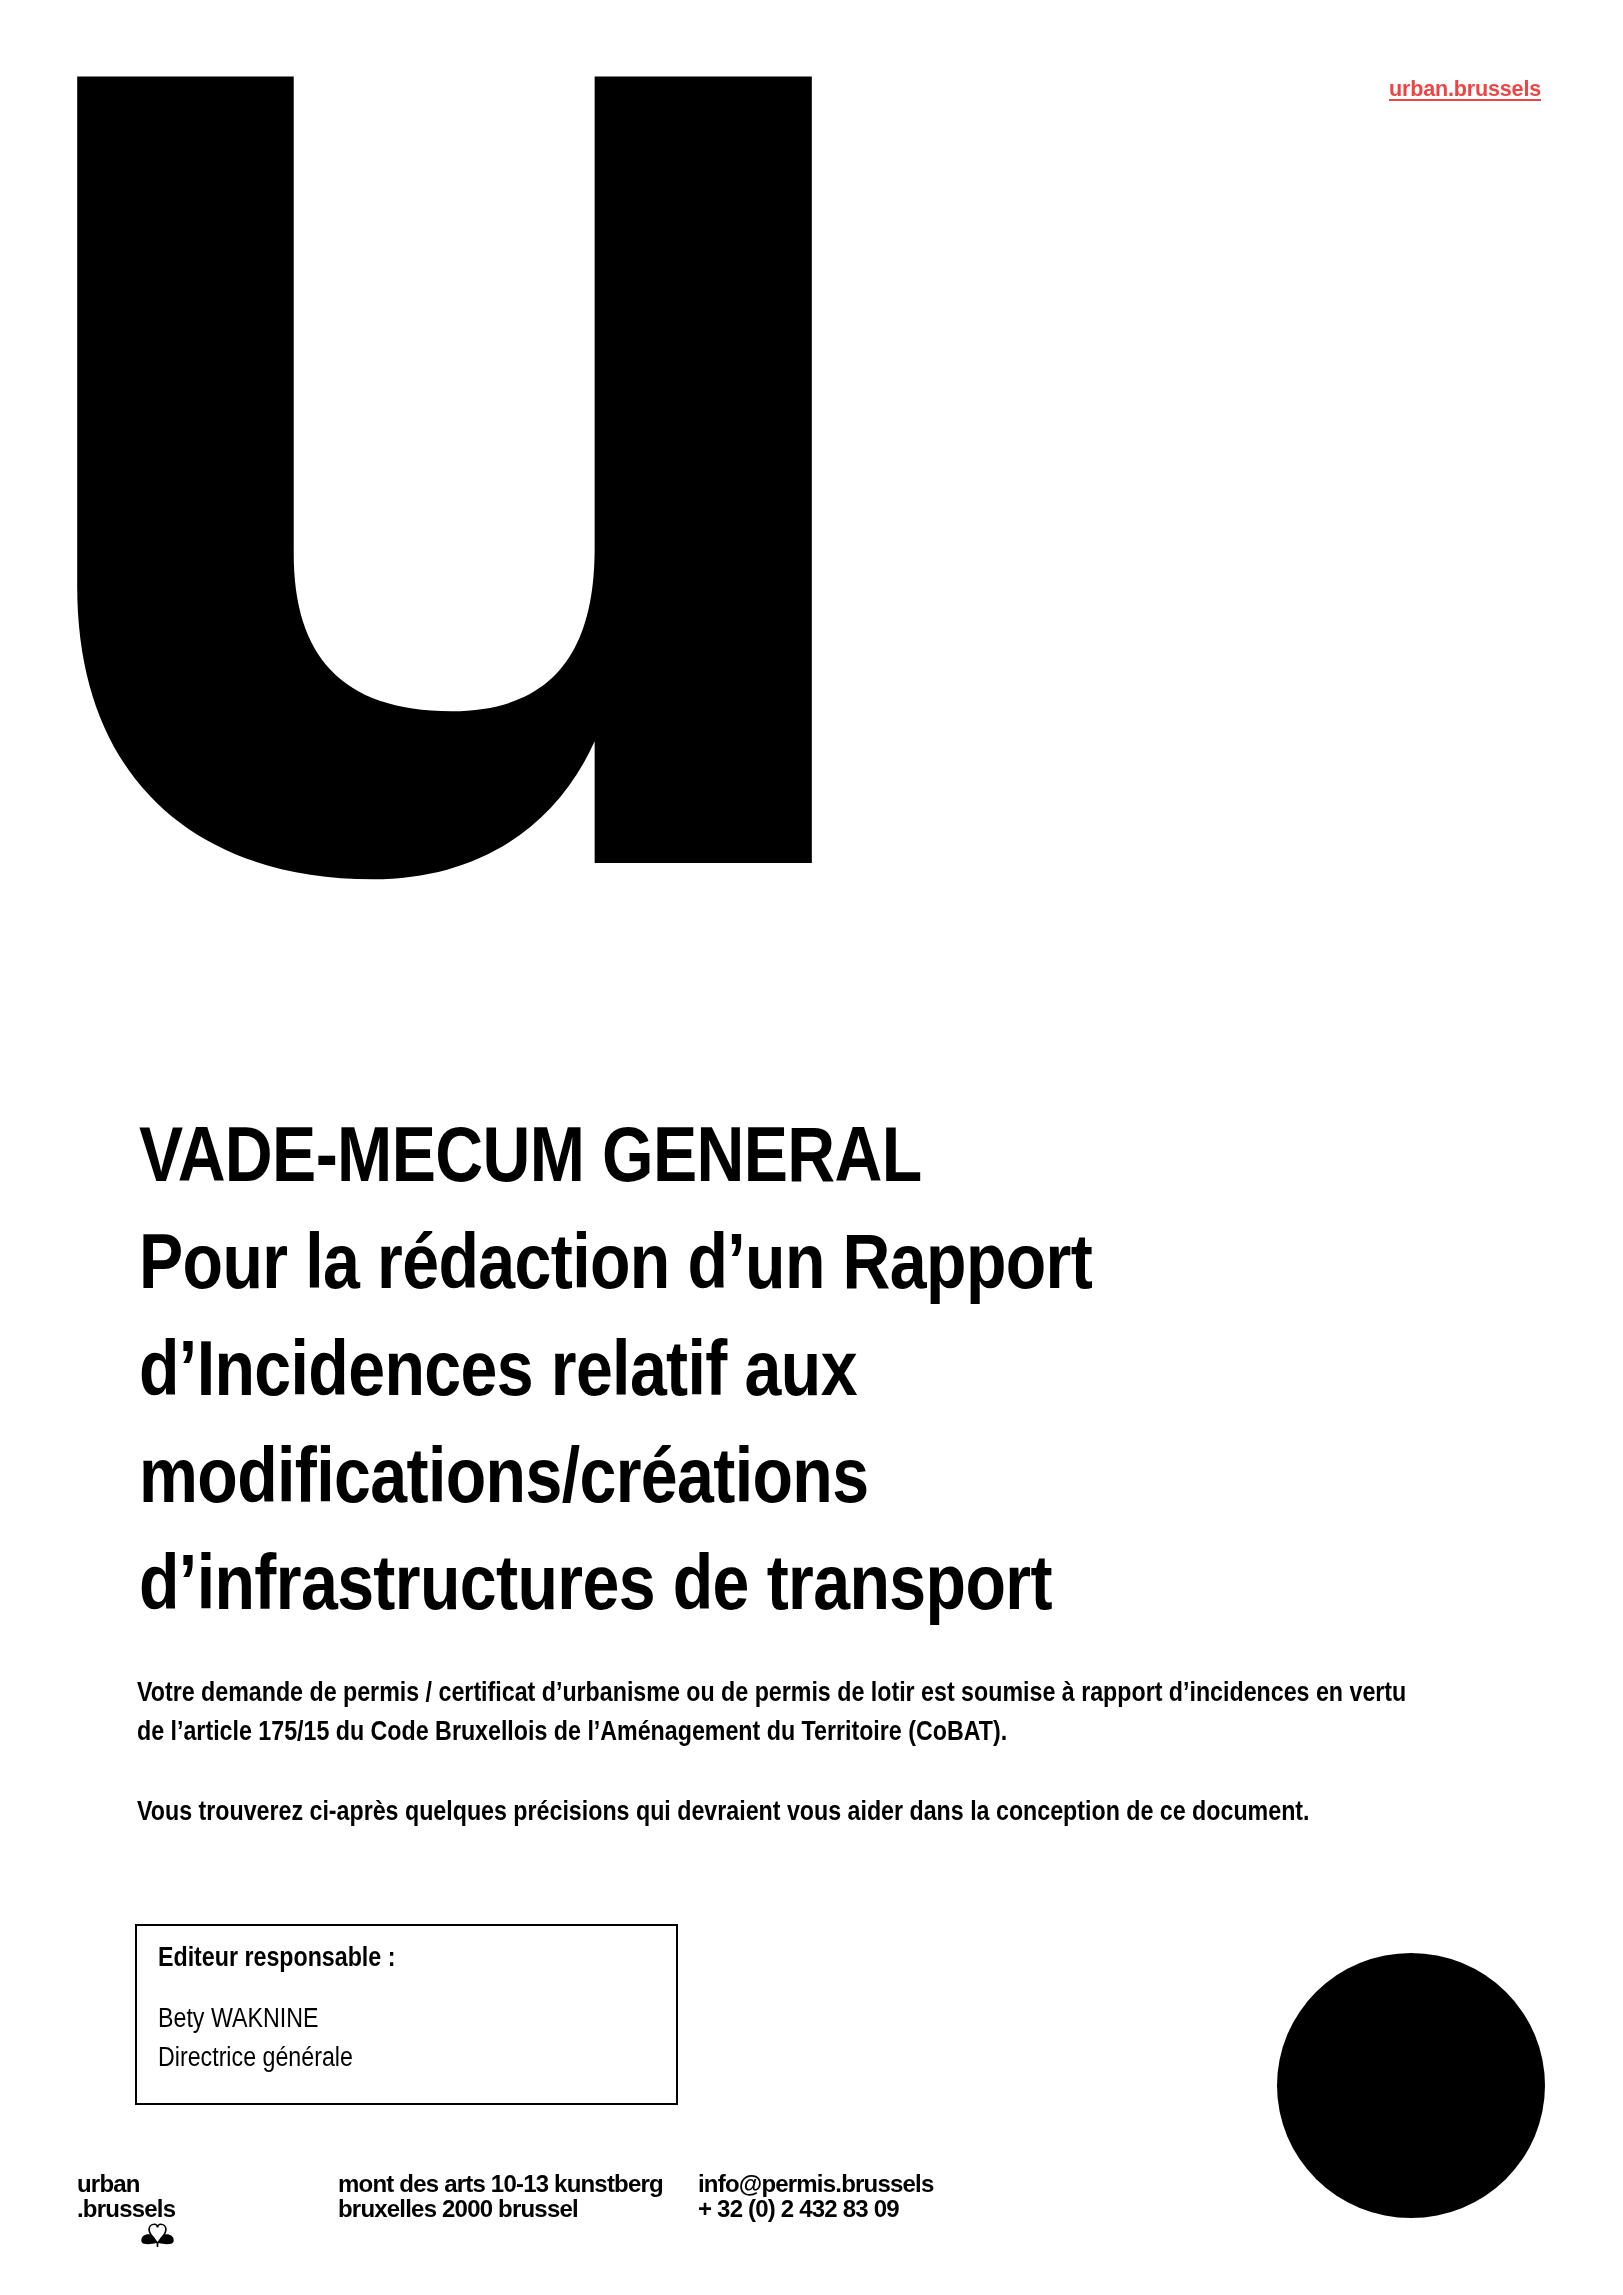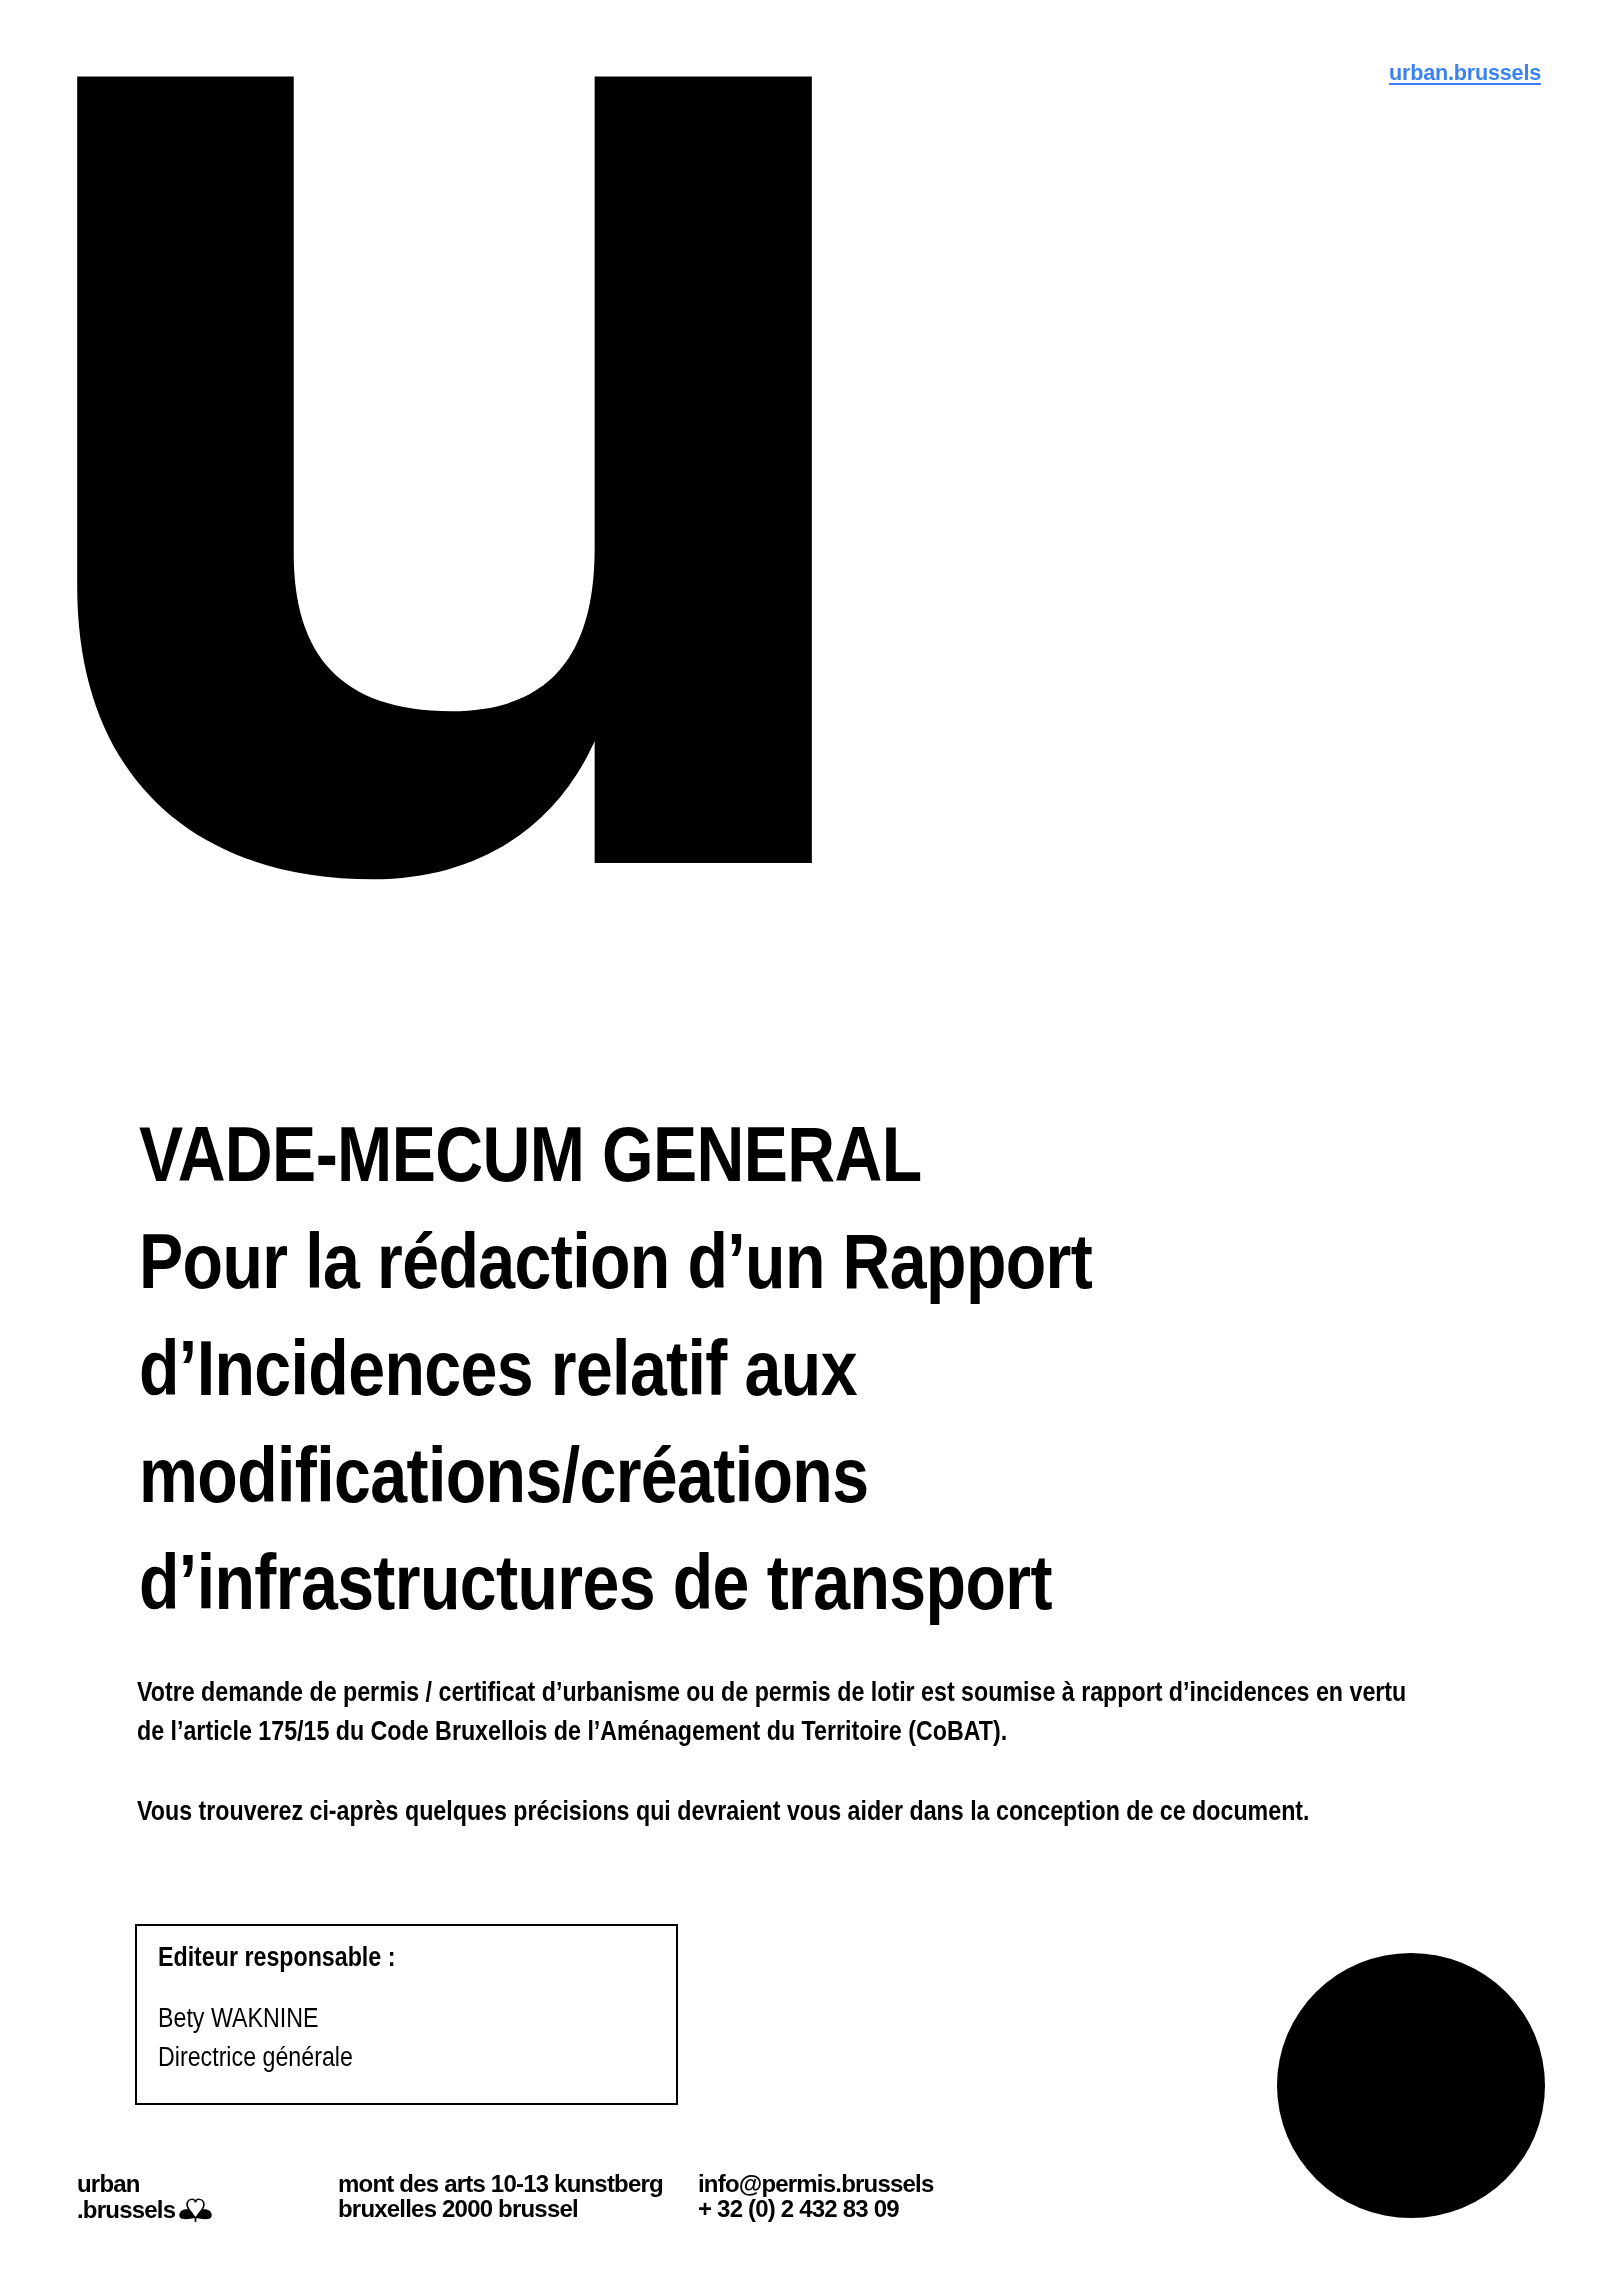--- a/index.html
+++ b/index.html
@@ -1,23 +1,23 @@
 <!DOCTYPE html>
 <html style="font-size:10.5px"><head>
 <meta charset="utf-8">
 <style>
   html, body { margin: 0; padding: 0; background: #ffffff; }
   body { width: 1623px; height: 2295px; position: relative; overflow: hidden; color: #000; }
   .abs { position: absolute; }
   #u-logo { left: 0; top: 0; width: 1623px; height: 916px; }
   .top-link {
-    left: 1389px; top: 60px;
+    left: 1389px; top: 76px;
     font-family: "Liberation Sans", sans-serif; font-weight: bold; font-size: 21.6px;
     text-decoration: underline; text-decoration-thickness: 2px; text-underline-offset: 3.3px;
-    letter-spacing: -0.2px; color: #3b82f6; white-space: nowrap;
+    letter-spacing: -0.2px; color: #ef4444; white-space: nowrap;
   }
   .title {
     left: 139px; top: 1101px; margin: 0;
     font-family: "Liberation Sans", sans-serif; font-weight: bold;
     font-size: 77px; line-height: 107px;
     transform: scaleX(0.86); transform-origin: left top;
     white-space: nowrap; letter-spacing: -0.7px;
   }
   .title span { display: block; }
   .intro {
@@ -43,21 +43,21 @@
   .editor-role { top: 116px; }
   .circle {
     left: 1277px; top: 1953px; width: 268px; height: 265px;
     background: #000; border-radius: 50%;
   }
   .footer-text {
     font-family: "Liberation Sans", sans-serif; font-weight: bold;
     font-size: 24px; line-height: 25px; letter-spacing: -0.8px; white-space: nowrap;
   }
   .brand { left: 77px; top: 2171px; }
-  .brand .row2 { display: inline-flex; align-items: flex-end; }
+  .brand .row2 { display: inline-flex; align-items: flex-end; flex-direction: column; }
   .heart { width: 35px; height: 26px; margin-left: 2.6px; }
   .addr { left: 302px; top: 2171px; margin-left: 36px; }
   .contact { left: 698px; top: 2171px; }
   .footer-text span { display: block; }
 </style>
 </head>
 <body>
 
 <svg id="u-logo" class="abs" viewBox="0 0 2481 1400" xmlns="http://www.w3.org/2000/svg">
   <path fill="#000" d="

